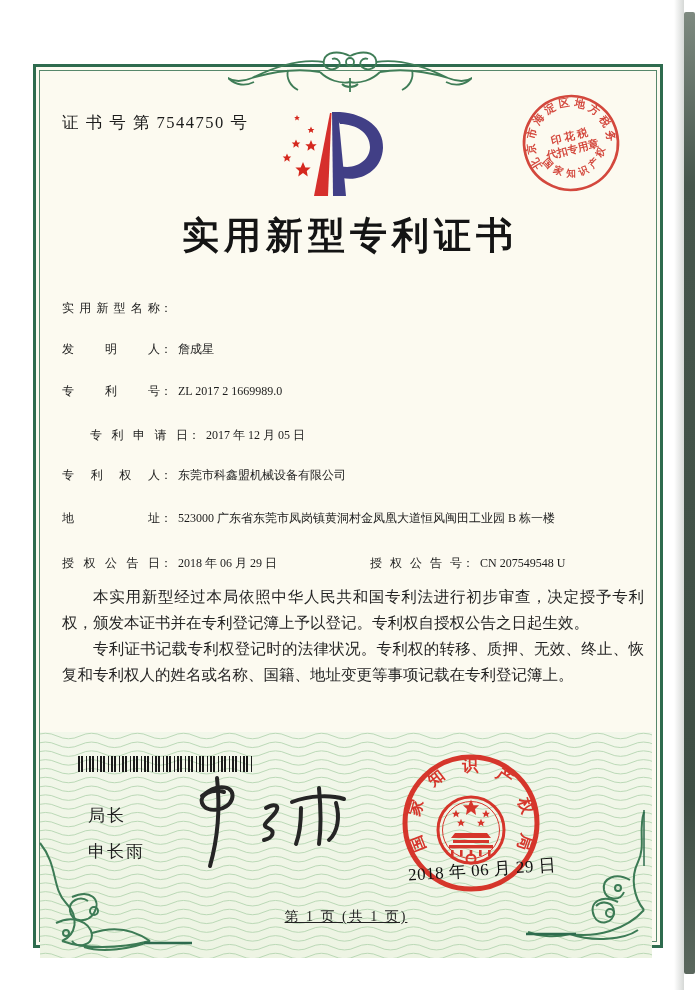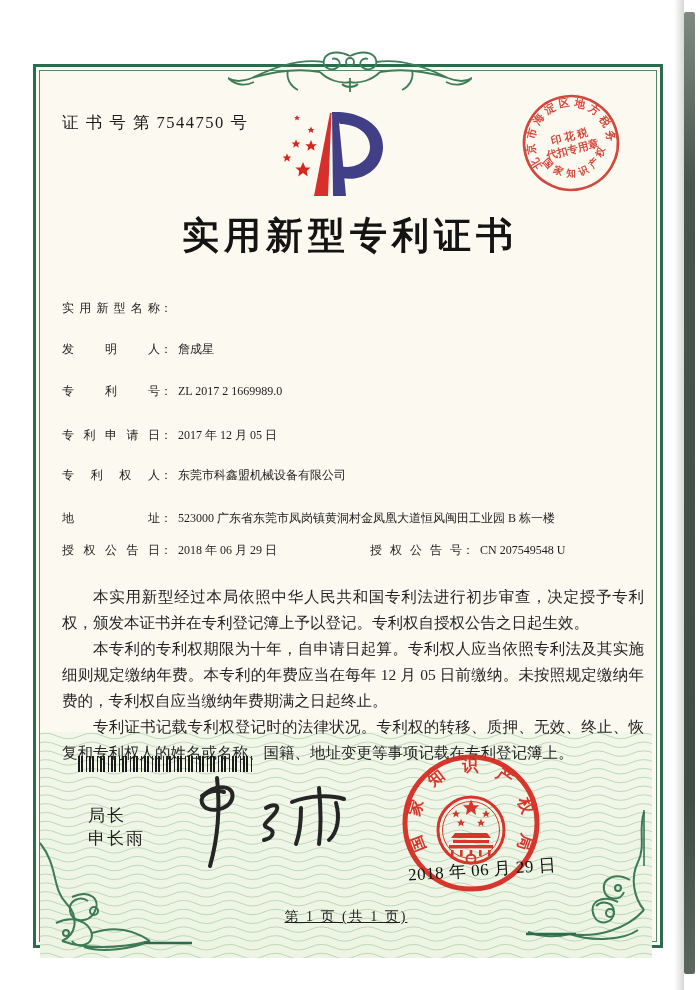--- a/index.html
+++ b/index.html
@@ -27,22 +27,22 @@
   .logo{position:absolute;left:280px;top:108px;width:116px;height:96px;}
   .title{position:absolute;left:0;top:211px;width:700px;text-align:center;
     font-size:37px;font-weight:bold;letter-spacing:5px;color:#141414;}
 
   .stamp-wrap{position:absolute;left:520px;top:92px;width:102px;height:102px;
     transform:rotate(-14deg);opacity:.92;}
   .stamp-wrap svg{width:102px;height:102px;}
 
   .fields{position:absolute;left:62px;top:296px;width:584px;font-size:12px;}
   .frow{position:relative;display:flex;align-items:flex-start;margin-bottom:0;}
-  .r1{margin-top:4px;} .r2{margin-top:24px;} .r3{margin-top:25px;} .r4{margin-top:26px;}
-  .r5{margin-top:23px;} .r6{margin-top:25px;} .r7{margin-top:15px;}
+  .r1{margin-top:4px;} .r2{margin-top:24px;} .r3{margin-top:25px;} .r4{margin-top:26px;margin-left:28px;}
+  .r5{margin-top:23px;} .r6{margin-top:25px;} .r7{margin-top:28px;}
   .flabel{display:inline-block;width:98px;text-align:justify;text-align-last:justify;
     flex:0 0 98px;}
   .fcolon{flex:0 0 14px;}
   .fvalue{margin-left:4px;max-width:462px;line-height:1.45;}
   .pair2{position:absolute;left:308px;top:0;display:flex;}
   .pair2 .flabel{width:92px;flex:0 0 92px;}
 
   .bodytext{position:absolute;left:62px;top:584px;width:582px;font-size:15.5px;
     line-height:26px;text-align:justify;color:#252525;}
   .bodytext p{margin:0;text-indent:2em;}
@@ -50,21 +50,21 @@
   
   .panel{position:absolute;left:40px;top:732px;width:612px;height:226px;
     background:linear-gradient(180deg,#f2f7ea,#edf4e3);}
   .panel svg.waves{position:absolute;left:0;top:0;width:612px;height:226px;}
   .flourish{position:absolute;}
   .barcode{position:absolute;left:78px;top:756px;width:176px;height:16px;
     background:repeating-linear-gradient(90deg,#1b1b1b 0 2px,transparent 2px 3px,
       #1b1b1b 3px 5px,transparent 5px 8px,#1b1b1b 8px 9px,transparent 9px 11px);}
   .director{position:absolute;left:88px;top:804px;font-size:17px;color:#222;
     letter-spacing:2px;}
-  .director .name{text-align:right;}
+  .director .name{margin-top:13px;text-align:right;}
   .signature{position:absolute;left:172px;top:772px;width:190px;height:104px;}
 
   .seal{position:absolute;left:398px;top:750px;width:146px;height:146px;}
   .seal-date{position:absolute;left:408px;top:858px;width:160px;font-size:17px;
     color:#111;transform:rotate(-4deg);letter-spacing:.5px;}
 
   .footer{position:absolute;left:40px;top:908px;width:612px;text-align:center;
     font-size:14px;color:#222;letter-spacing:2px;text-decoration:underline;}
 
   .red{fill:#d5281e;}
@@ -231,21 +231,20 @@
         <span class="pair2">
           <span class="flabel">授权公告号</span>
           <span class="fcolon">：</span>
           <span class="fvalue">CN 207549548 U</span>
         </span>
       </div>
     </div>
 
     <div class="bodytext">
       <p>本实用新型经过本局依照中华人民共和国专利法进行初步审查，决定授予专利权，颁发本证书并在专利登记簿上予以登记。专利权自授权公告之日起生效。</p>
-      <p>本专利的专利权期限为十年，自申请日起算。专利权人应当依照专利法及其实施细则规定缴纳年费。本专利的年费应当在每年 12 月 05 日前缴纳。未按照规定缴纳年费的，专利权自应当缴纳年费期满之日起终止。</p>
       <p>专利证书记载专利权登记时的法律状况。专利权的转移、质押、无效、终止、恢复和专利权人的姓名或名称、国籍、地址变更等事项记载在专利登记簿上。</p>
     </div>
 
     <div class="barcode"></div>
 
     <div class="director">
       <div>局长</div>
       <div class="name">申长雨</div>
     </div>
 

